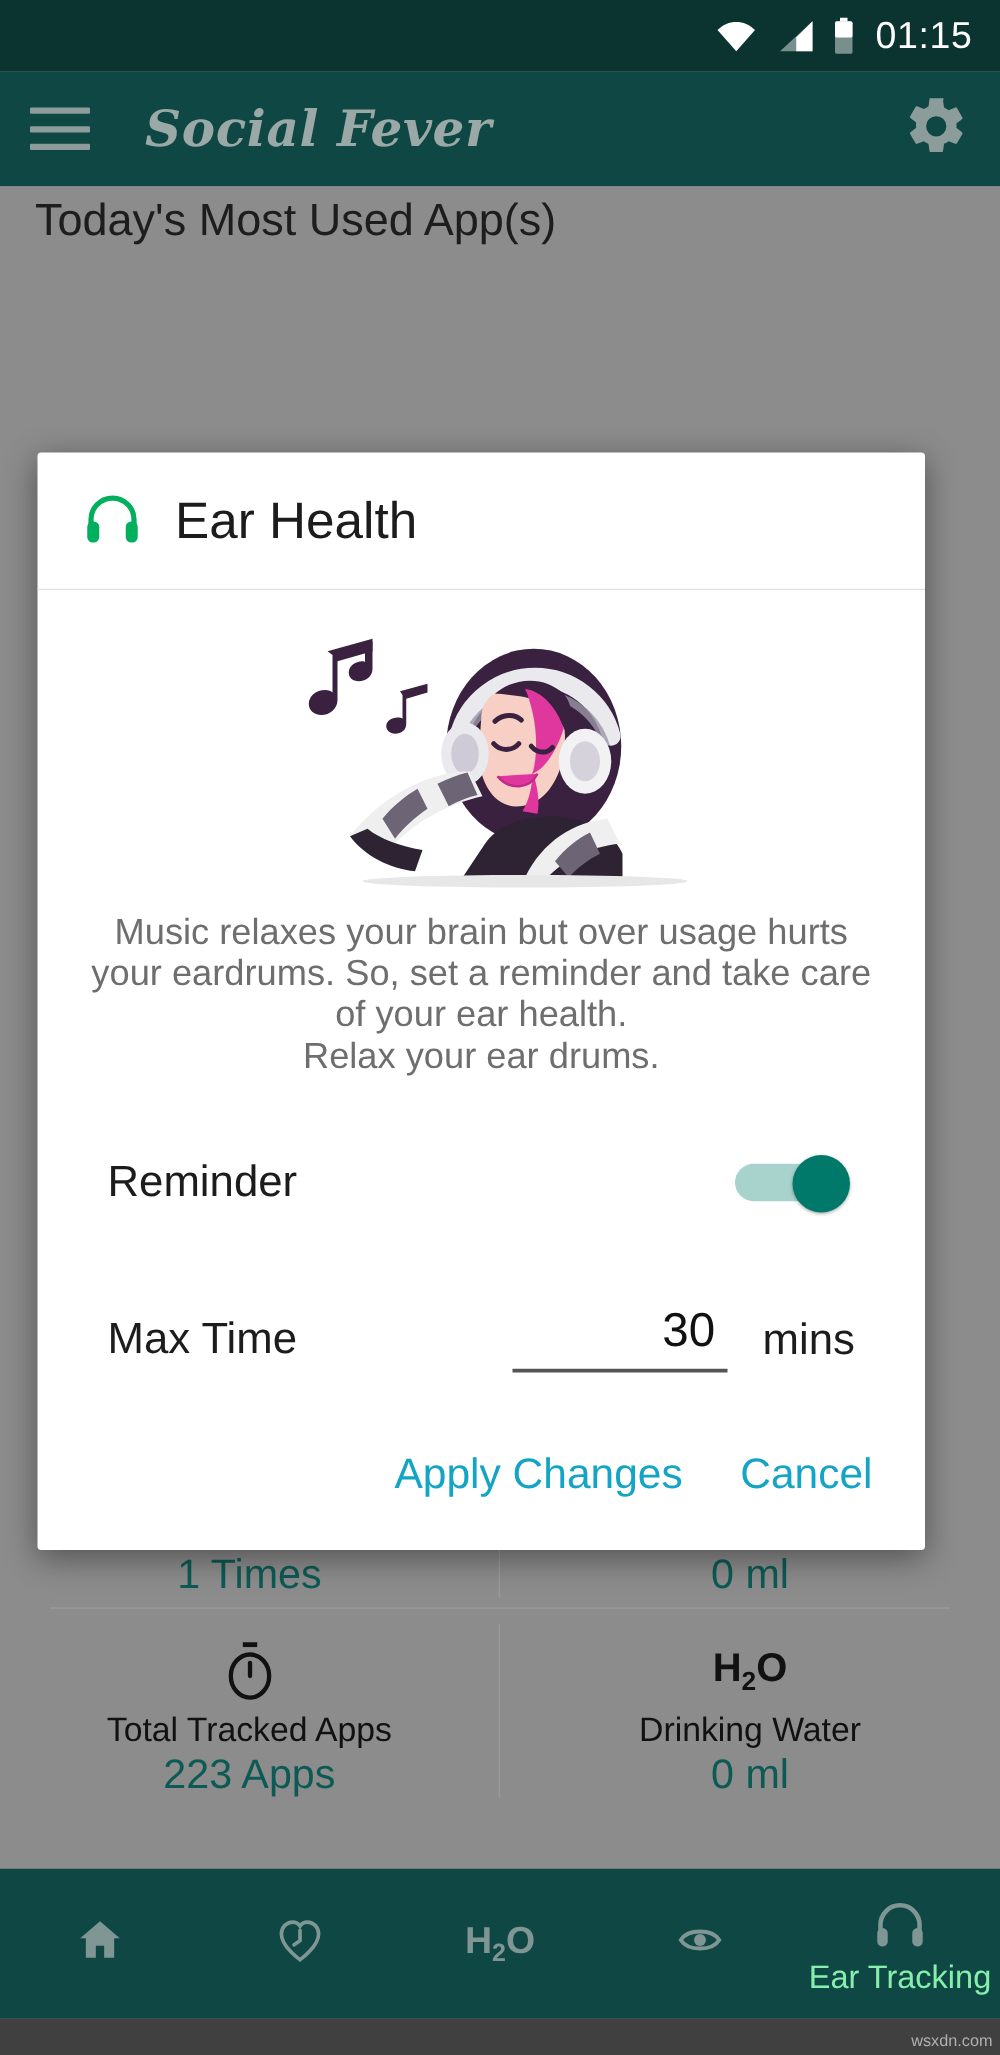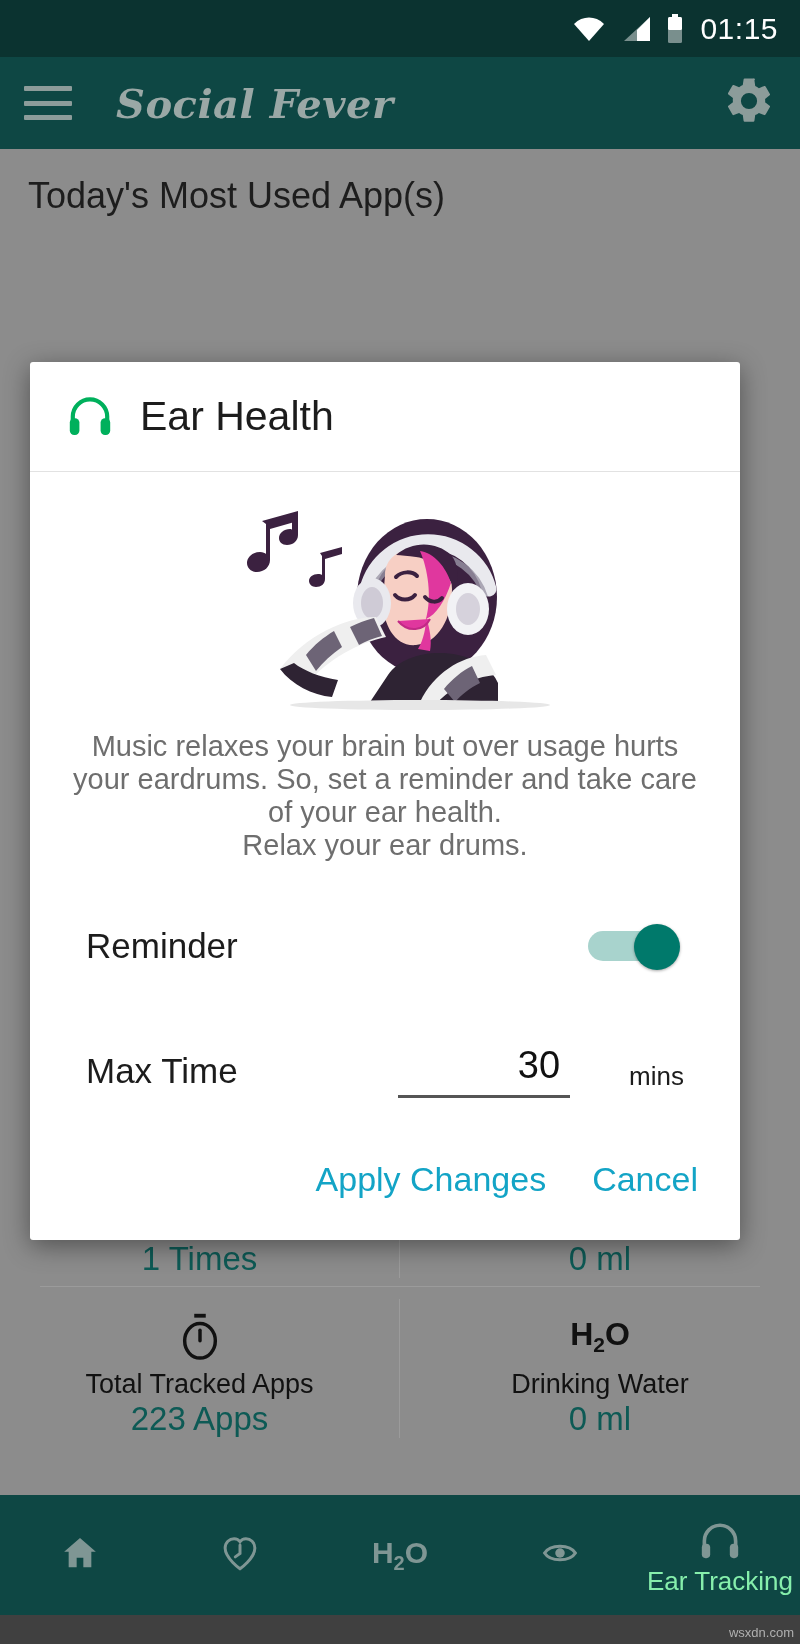--- a/index.html
+++ b/index.html
@@ -36,21 +36,21 @@
     letter-spacing:0.5px;
   }
   .gear{margin-left:auto;}
 
   
   .bgcontent{
     position:absolute;top:149px;left:0;width:800px;height:1346px;
     background:#8c8c8c;
   }
   .section-title{
-    position:absolute;top:6px;left:28px;color:#1d1d1d;font-size:36px;margin-top:20px;
+    position:absolute;top:6px;left:28px;color:#1d1d1d;font-size:36px;
   }
   .donut-wrap{position:absolute;top:42px;left:0;width:800px;height:340px;overflow:hidden;}
   .pct-label{position:absolute;color:#b9b9b9;font-size:25px;}
 
   .stats{
     position:absolute;left:0;top:1081px;width:800px;height:265px;
   }
   .stat-row{display:flex;width:800px;}
   .stat-cell{
     width:400px;box-sizing:border-box;text-align:center;
@@ -125,21 +125,21 @@
 
   .timefield{
     display:flex;align-items:flex-end;gap:0px;
   }
   .time-input{
     width:172px;text-align:right;font-size:38px;color:#111;
     border:none;border-bottom:3px solid #555;background:transparent;
     padding:0 10px 8px 0;box-sizing:border-box;outline:none;
     font-family:"Liberation Sans",sans-serif;
   }
-  .time-unit{font-size:26px;color:#1c1c1c;margin-left:59px;padding-bottom:6px;}
+  .time-unit{font-size:35px;color:#1c1c1c;margin-left:28px;padding-bottom:6px;}
 
   .dlg-actions{
     display:flex;justify-content:flex-end;align-items:center;gap:18px;
     padding:0 28px 26px 28px;box-sizing:border-box;height:96px;
   }
   .txtbtn{
     background:none;border:none;color:#13a4c6;font-size:34px;cursor:pointer;
     font-family:"Liberation Sans",sans-serif;padding:10px 14px;
   }
 </style>

